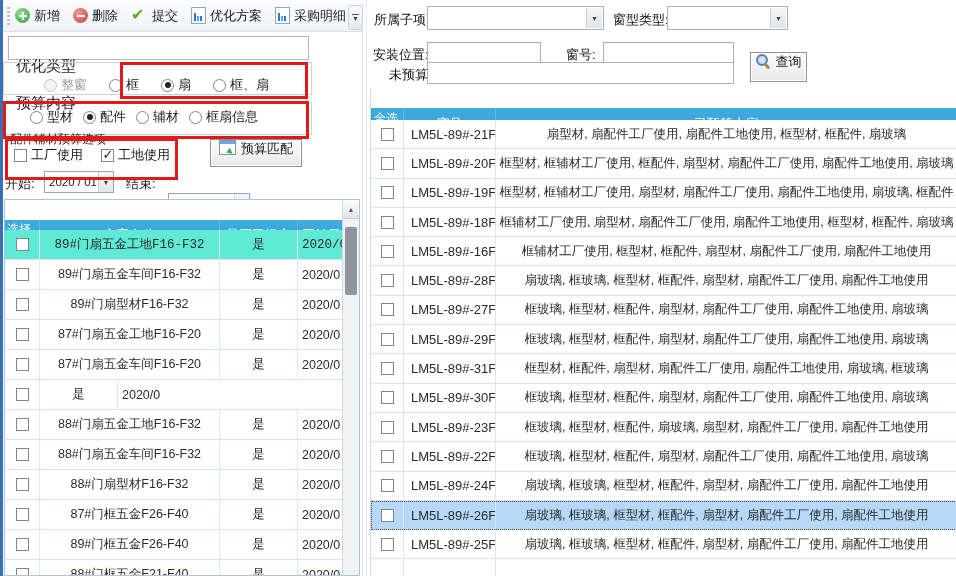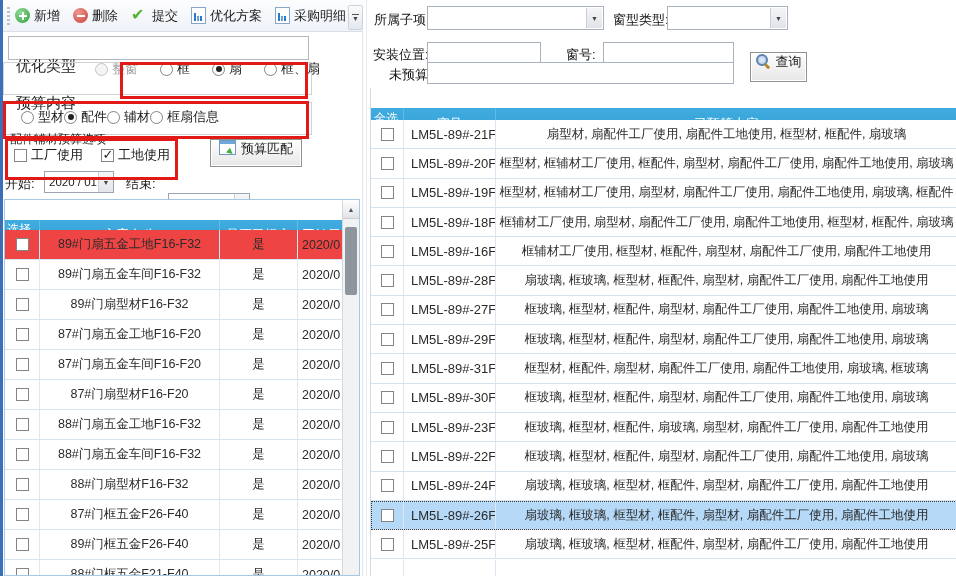--- a/index.html
+++ b/index.html
@@ -69,21 +69,21 @@
   
   .thead-blue{background:linear-gradient(#41abde,#2f9fd6);color:#fff;margin-top:20px;}
   .hcb{border:1px solid #fff;background:transparent;width:13px;height:13px;box-sizing:border-box;position:absolute;}
 
   
   #ltable{left:4px;top:199px;width:356px;height:377px;border:1px solid #a7c8e2;box-sizing:border-box;background:#fff;overflow:hidden;}
   #lhead{position:relative;height:30px;}
   .lh{position:absolute;top:0;height:30px;box-sizing:border-box;border-right:1px solid #5fbae6;font-size:13px;overflow:hidden;}
   #lrows{position:absolute;left:0;top:30px;width:339px;}
   .lrow{display:flex;height:30px;box-sizing:border-box;border-bottom:1px solid #d7e5f1;background:#fff;cursor:default;}
-  .lrow.sel{background:#ef4444;}
+  .lrow.sel{background:#5eead4;font-family:Liberation Mono, monospace;}
   .lc{box-sizing:border-box;border-right:1px solid #dde9f4;display:flex;align-items:center;justify-content:center;font-size:12.5px;color:#2b2b2b;overflow:hidden;white-space:nowrap;}
   .lc0{width:35px;}
   .lc1{width:180px;}
   .lc2{width:78px;}
   .lc3{width:46px;justify-content:flex-start;padding-left:4px;border-right:none;}
   #lscroll{position:absolute;right:0;top:0;width:17px;height:100%;background:#f1f2f4;border-left:1px solid #d4d7db;box-sizing:border-box;}
   #lscroll .up{height:18px;background:linear-gradient(#fefefe,#e0e4e9);border-bottom:1px solid #cfcfcf;
     display:flex;align-items:center;justify-content:center;font-size:7px;color:#555;cursor:pointer;}
   #lscroll .thumb{position:absolute;left:2px;top:27px;width:12px;height:68px;background:#8f959d;border-radius:2px;cursor:pointer;}
 
@@ -156,42 +156,42 @@
     <span class="bar"></span>
     <span class="car">▼</span>
   </div>
 </div>
 
 
 <input class="abs" id="search-box" value="" style="">
 
 <div class="abs grp-label" style="left:16px;top:57px;">优化类型</div>
 <div class="abs groupbox" style="left:3px;top:62px;width:307px;height:31px;"></div>
-<div class="abs opt-row" id="opt-type-row" style="left:0;top:56px;width:360px;padding-left:55px;gap:22px;box-sizing:border-box;justify-content:center;">
+<div class="abs opt-row" id="opt-type-row" style="left:0;top:72px;width:360px;padding-left:44px;gap:22px;box-sizing:border-box;">
     <span class="opt disabled">
       <span class="radio disabled"></span>
       <span>整窗</span>
     </span>
     <span class="opt">
       <span class="radio"></span>
       <span>框</span>
     </span>
     <span class="opt">
       <span class="radio checked"></span>
       <span>扇</span>
     </span>
     <span class="opt">
       <span class="radio"></span>
       <span>框、扇</span>
     </span>
   </div>
 
 <div class="abs grp-label" style="left:16px;top:94px;">预算内容</div>
 <div class="abs groupbox" style="left:3px;top:102px;width:307px;height:31px;"></div>
-<div class="abs opt-row" id="budget-row" style="left:0;top:104px;width:360px;padding-left:21px;box-sizing:border-box;">
+<div class="abs opt-row" id="budget-row" style="left:0;top:104px;width:360px;padding-left:30px;gap:10px;box-sizing:border-box;">
     <span class="opt">
       <span class="radio"></span>
       <span>型材</span>
     </span>
     <span class="opt">
       <span class="radio checked"></span>
       <span>配件</span>
     </span>
     <span class="opt">
       <span class="radio"></span>
@@ -285,21 +285,20 @@
           <span class="cb"></span>
         </div>
         <div class="lc lc1">87#门扇五金车间F16-F20</div>
         <div class="lc lc2">是</div>
         <div class="lc lc3">2020/0</div>
       </div>
       <div class="lrow">
         <div class="lc lc0">
           <span class="cb"></span>
         </div>
-        <div class="lc lc1">87#门扇型材F16-F20</div>
         <div class="lc lc2">是</div>
         <div class="lc lc3">2020/0</div>
       </div>
       <div class="lrow">
         <div class="lc lc0">
           <span class="cb"></span>
         </div>
         <div class="lc lc1">88#门扇五金工地F16-F32</div>
         <div class="lc lc2">是</div>
         <div class="lc lc3">2020/0</div>

